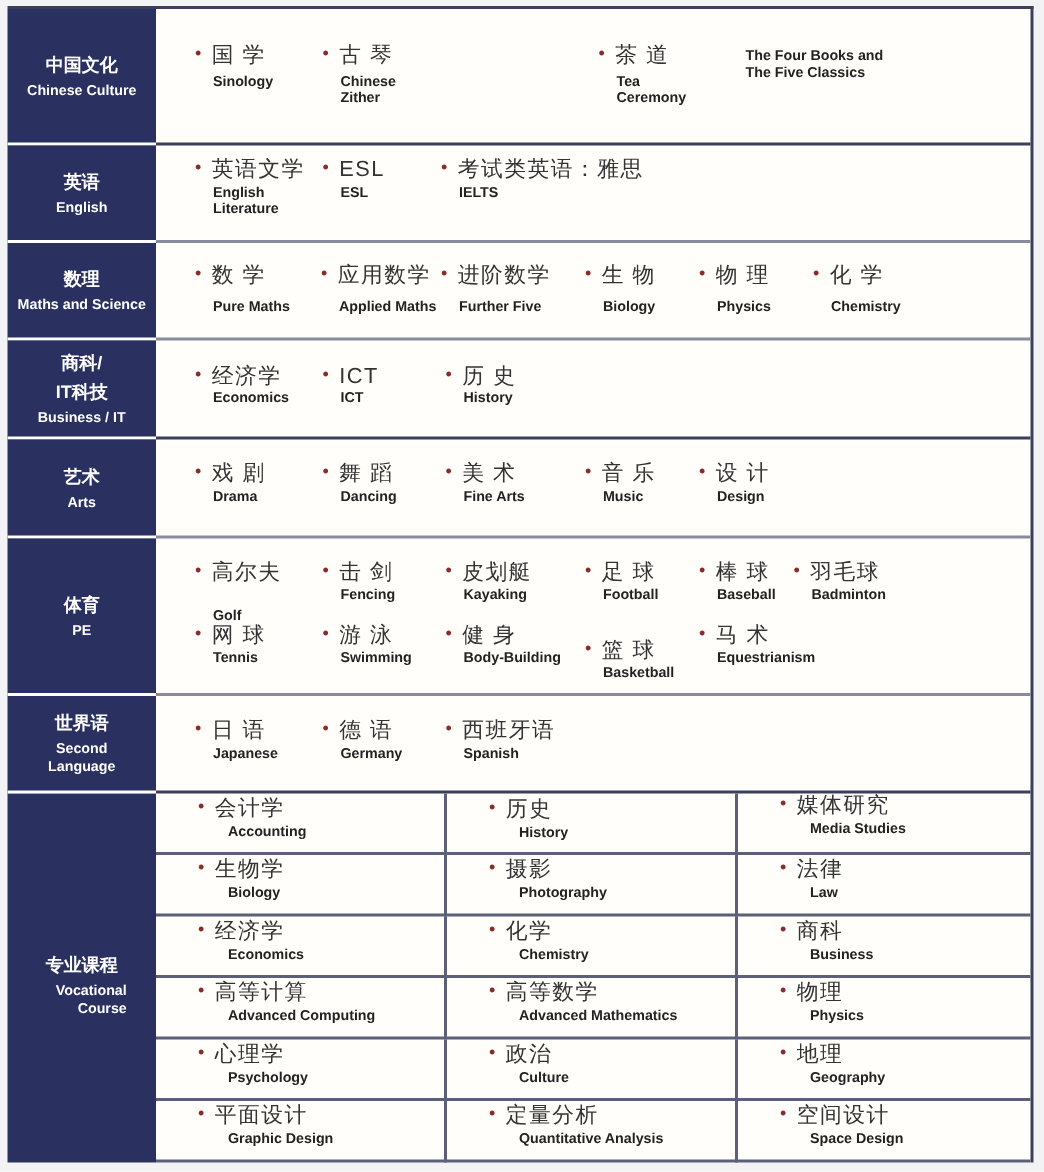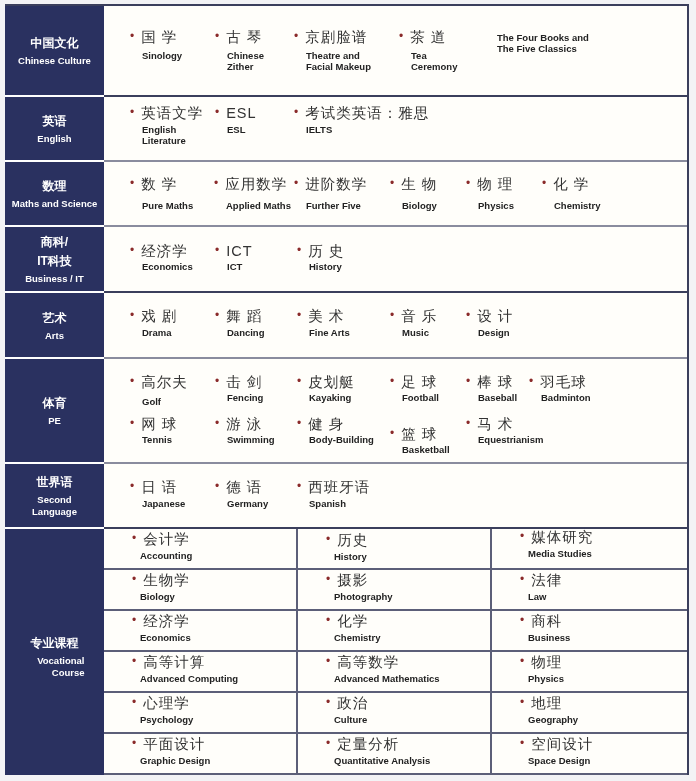--- a/index.html
+++ b/index.html
@@ -25,45 +25,41 @@
   .item { position:absolute; }
   .item .zh { font-size:14.5px; color:#333; line-height:17px; letter-spacing:1px; white-space:nowrap; }
   .item .zh::before { content:"•"; color:#8a2a2a; font-size:12px; margin-right:6px; position:relative; top:-2px; }
   .item .en { font-size:9.5px; font-weight:bold; color:#222; line-height:11px; margin-left:12px; margin-top:3px; white-space:nowrap; }
   .voc { display:flex; }
   .voc .cat { border-bottom:none; margin-bottom:0;text-align:right; }
   .grid { flex:1; display:grid; grid-template-columns:194px 194px 1fr; }
   .cell { height:39px; border-bottom:2px solid #5c5f78; border-right:2px solid #5c5f78; position:relative; }
   .cell:nth-child(3n) { border-right:none; }
   .cell .item { left:28px; top:2px; }
-  .cell .en { margin-left:8px; margin-top:1px; }
+  .cell .en { margin-left:20px; margin-top:1px; }
 </style>
 </head>
 <body>
 
 <div class="table">
 
   <div class="row dark" style="height:89px">
     <div class="cat">
       <div class="zh">中国文化</div>
       <div class="en">Chinese Culture</div>
     </div>
     <div class="items">
       <div class="item" style="left:26px;top:23px">
         <div class="zh">国 学</div>
         <div class="en">Sinology</div>
       </div>
       <div class="item" style="left:111px;top:23px;width:70px">
         <div class="zh">古 琴</div>
         <div class="en" style="white-space:normal;width:50px">Chinese Zither</div>
       </div>
-      <div class="item" style="left:190px;top:23px">
-        <div class="zh">京剧脸谱</div>
-        <div class="en" style="white-space:normal;width:80px">Theatre and Facial Makeup</div>
-      </div>
       <div class="item" style="left:295px;top:23px">
         <div class="zh">茶 道</div>
         <div class="en" style="white-space:normal;width:60px">Tea Ceremony</div>
       </div>
       <div class="item" style="left:381px;top:23px">
         <div class="en" style="white-space:normal;width:110px">The Four Books and The Five Classics</div>
       </div>
     </div>
   </div>
 
@@ -173,21 +169,21 @@
   </div>
 
   <div class="row" style="height:103px">
     <div class="cat">
       <div class="zh">体育</div>
       <div class="en">PE</div>
     </div>
     <div class="items">
       <div class="item" style="left:26px;top:15px">
         <div class="zh">高尔夫</div>
-        <div class="en" style="margin-top:4px">Golf</div>
+        <div class="en" style="margin-top:14px">Golf</div>
       </div>
       <div class="item" style="left:111px;top:15px">
         <div class="zh">击 剑</div>
         <div class="en" style="margin-top:0">Fencing</div>
       </div>
       <div class="item" style="left:193px;top:15px">
         <div class="zh">皮划艇</div>
         <div class="en" style="margin-top:0">Kayaking</div>
       </div>
       <div class="item" style="left:286px;top:15px">

